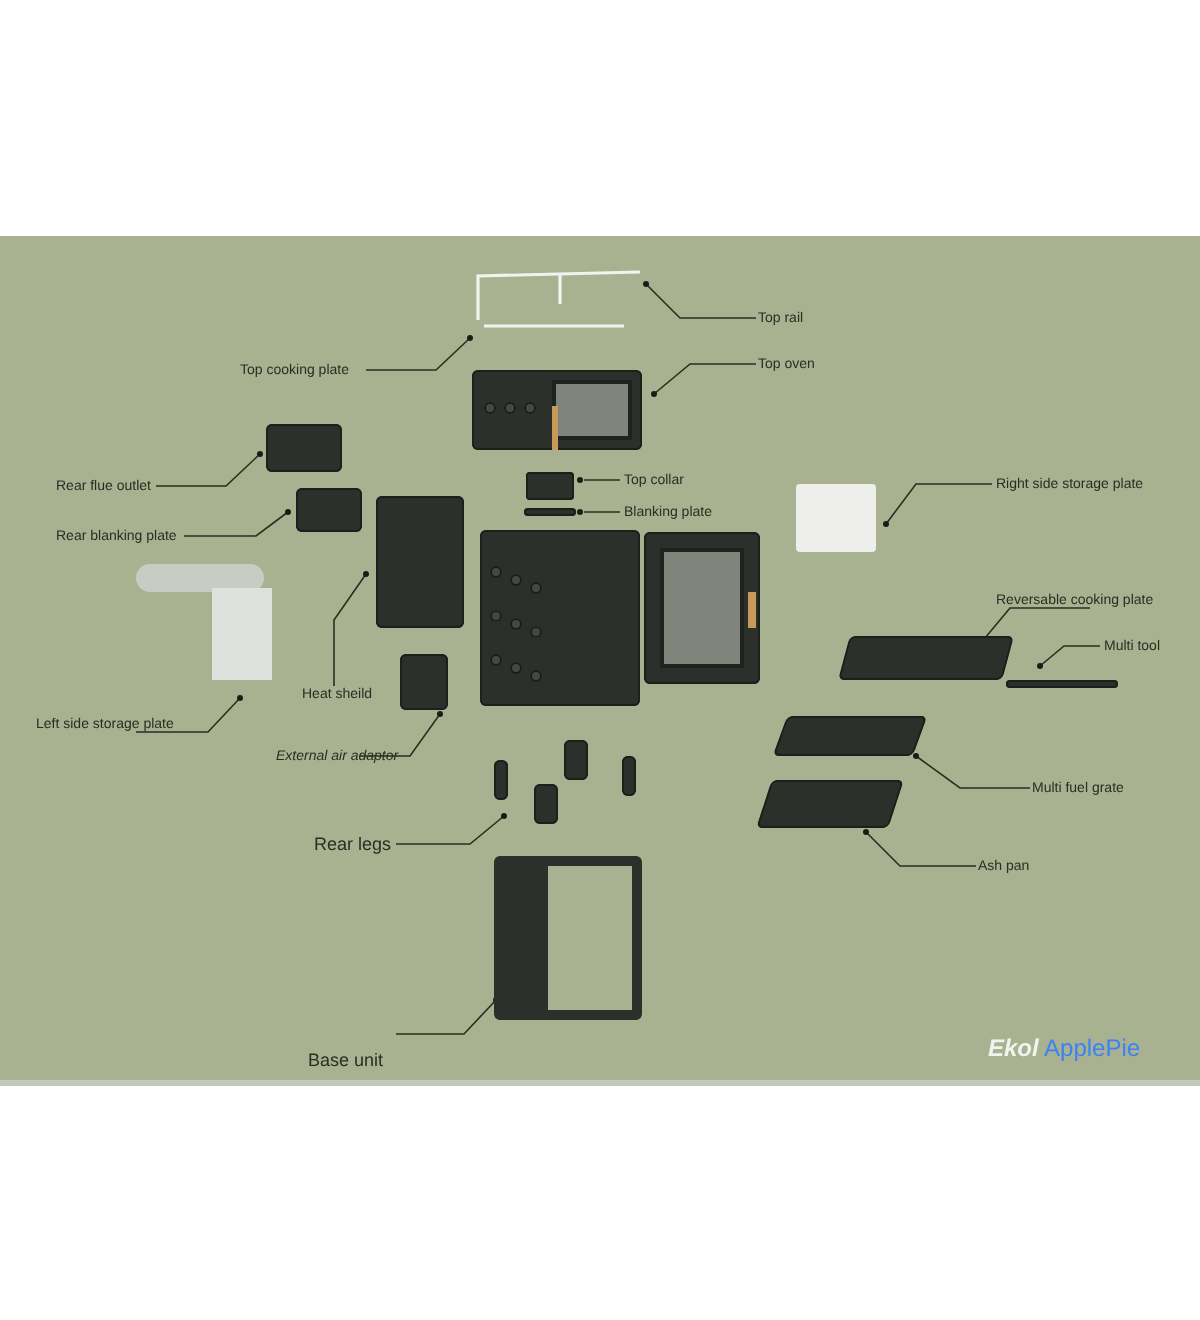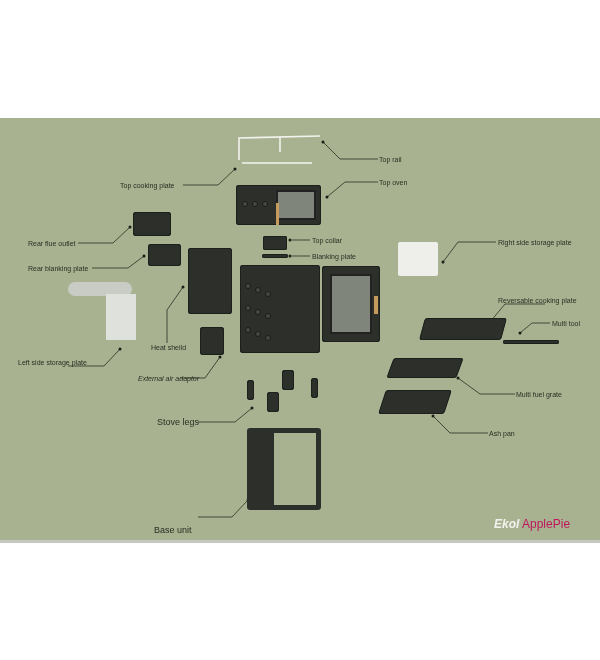--- a/index.html
+++ b/index.html
@@ -8,21 +8,21 @@
   .panel { position:absolute; left:0; top:118px; width:600px; height:424px; background:#a8b291; }
   .panel-shadow { position:absolute; left:0; top:540px; width:600px; height:3px; background:#c4c8bf; }
   .lbl { position:absolute; font-size:7px; color:#2a2d22; white-space:nowrap; line-height:9px; }
   .lbl.big { font-size:9px; }
   .lbl.it { font-style:italic; }
   svg.lines { position:absolute; left:0; top:0; width:600px; height:660px; pointer-events:none; }
   .part { position:absolute; }
   .dark { background:#2d2f2b; border-radius:3px; box-shadow: inset 0 0 0 1px #1d1f1b; }
   .brand { position:absolute; left:494px; top:517px; font-size:12px; }
   .brand .ekol { color:#f2f2ee; font-style:italic; font-weight:bold; }
-  .brand .apple { color:#be185d; }
+  .brand .apple { color:#3b82f6; }
   .knob { position:absolute; width:6px; height:6px; border-radius:50%; background:#454843; box-shadow: inset 0 0 0 1px #1c1d1a; }
   .glass { position:absolute; background:#7f857a; border:2px solid #222; }
   .handle { position:absolute; background:#c69a5a; }
 </style>
 </head>
 <body>
 
 <div class="panel"></div>
 <div class="panel-shadow"></div>
 
@@ -126,19 +126,19 @@
 <span class="lbl" style="left:312px;top:252px;">Blanking plate</span>
 <span class="lbl" style="left:498px;top:238px;">Right side storage plate</span>
 <span class="lbl" style="left:28px;top:264px;">Rear blanking plate</span>
 <span class="lbl" style="left:498px;top:296px;">Reversable cooking plate</span>
 <span class="lbl" style="left:552px;top:319px;">Multi tool</span>
 <span class="lbl" style="left:151px;top:343px;">Heat sheild</span>
 <span class="lbl" style="left:18px;top:358px;">Left side storage plate</span>
 <span class="lbl it" style="left:138px;top:374px;">External air adaptor</span>
 <span class="lbl" style="left:516px;top:390px;">Multi fuel grate</span>
 <span class="lbl" style="left:489px;top:429px;">Ash pan</span>
-<span class="lbl big" style="left:157px;top:418px;">Stove legs</span>
+<span class="lbl big" style="left:157px;top:418px;">Rear legs</span>
 <span class="lbl big" style="left:154px;top:526px;">Base unit</span>
 
 <div class="brand">
   <span class="ekol">Ekol</span>
   <span class="apple">ApplePie</span>
 </div>
 
 </body></html>

